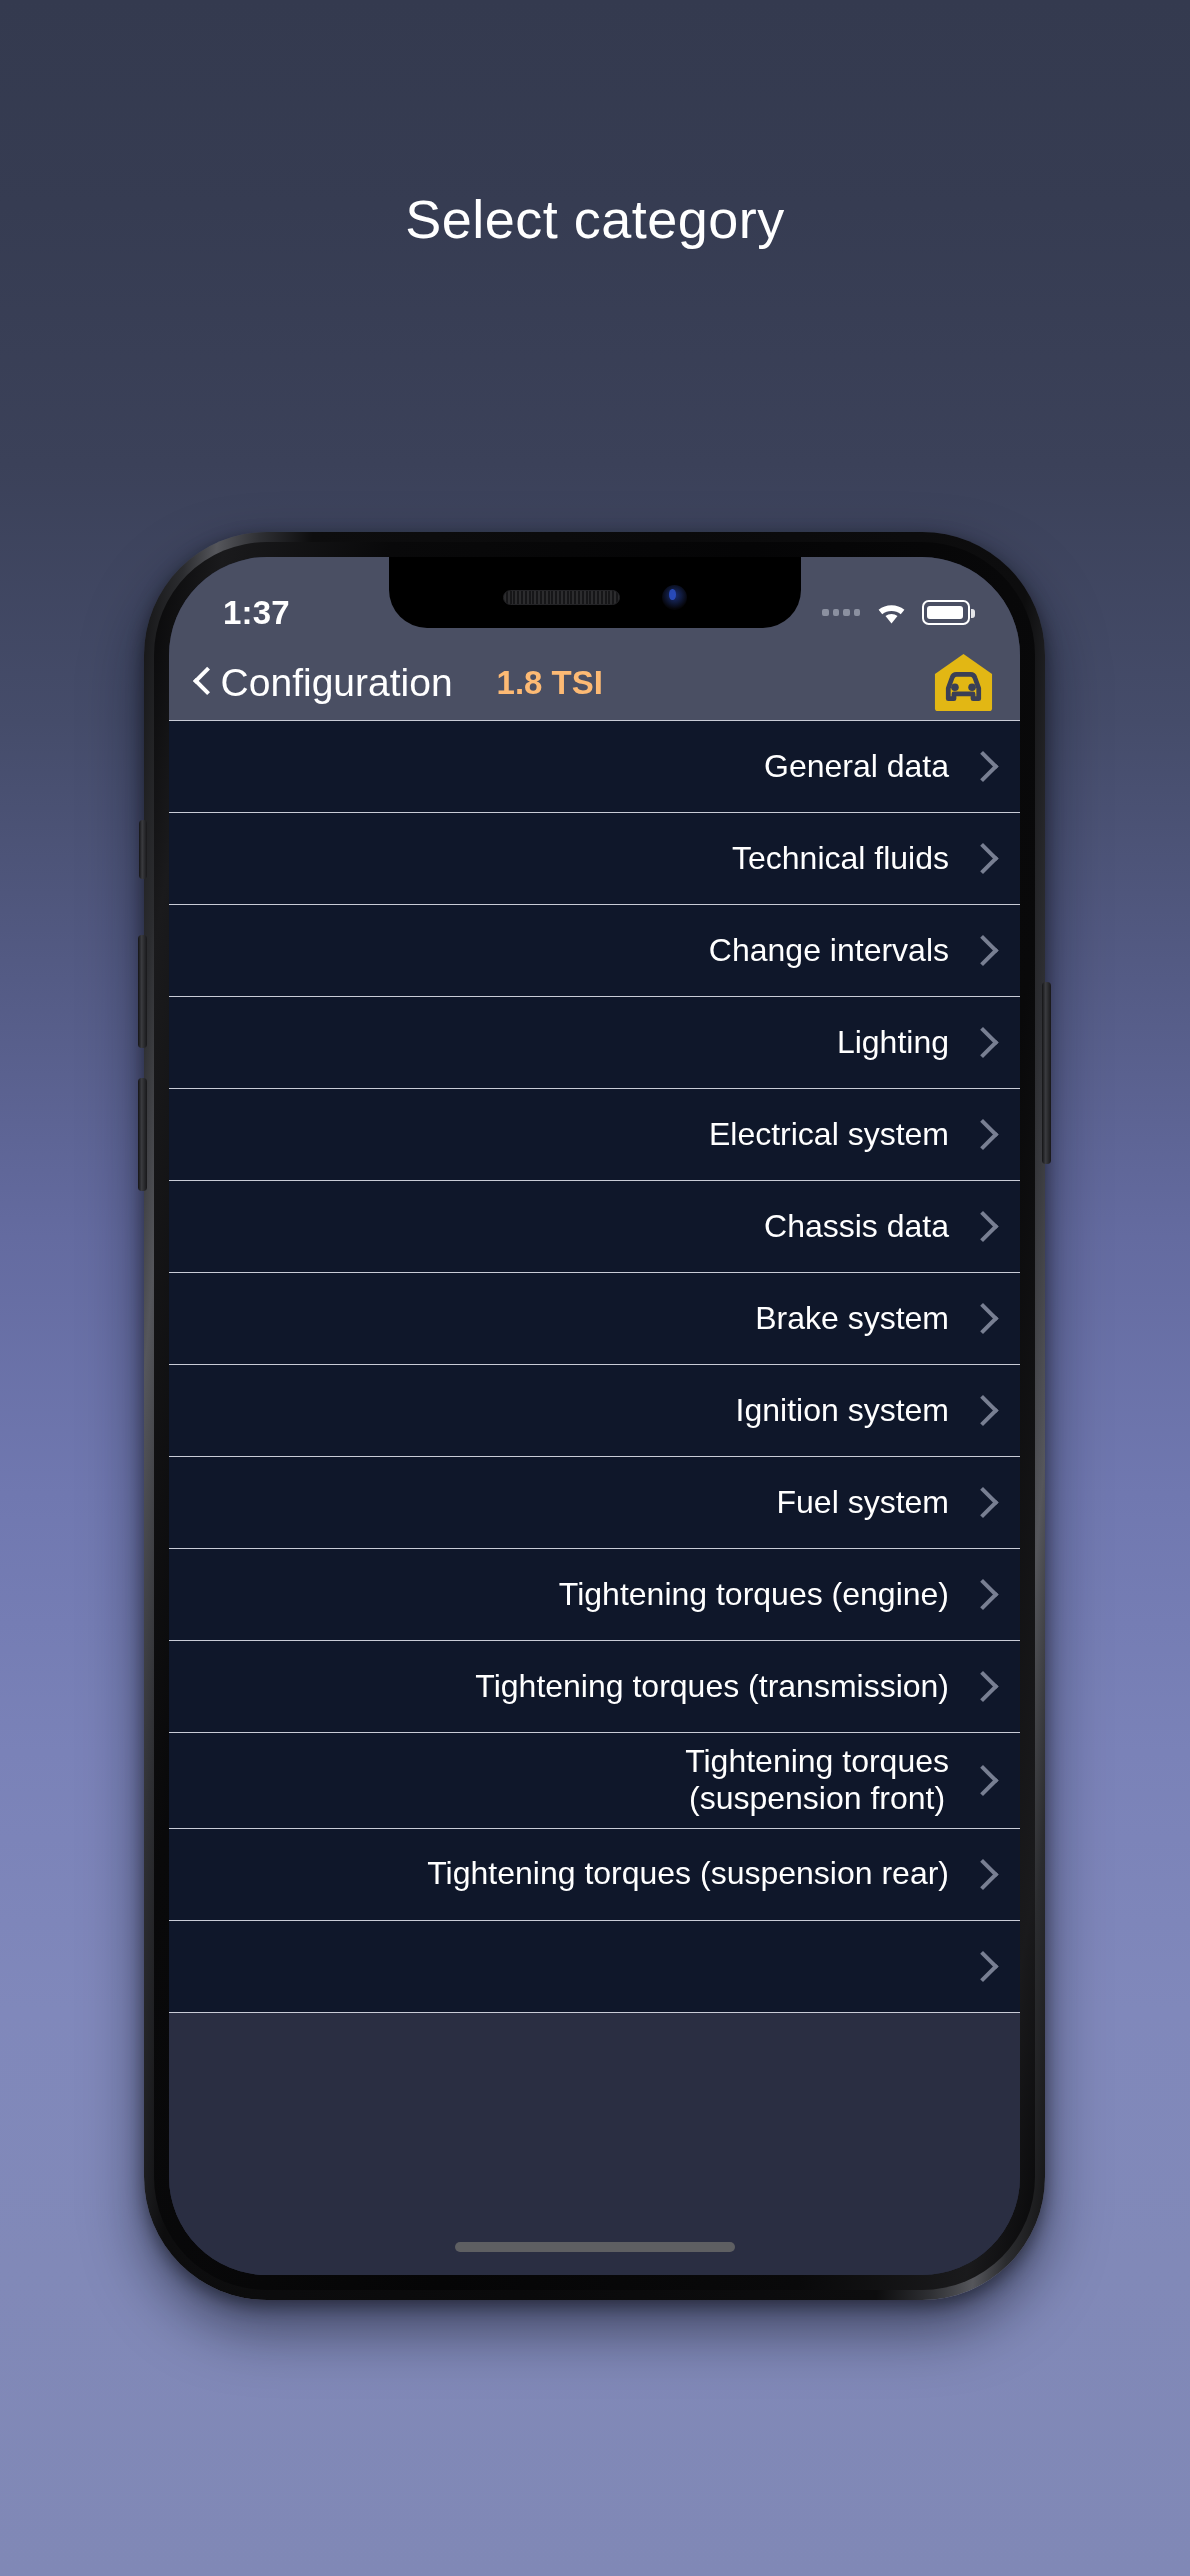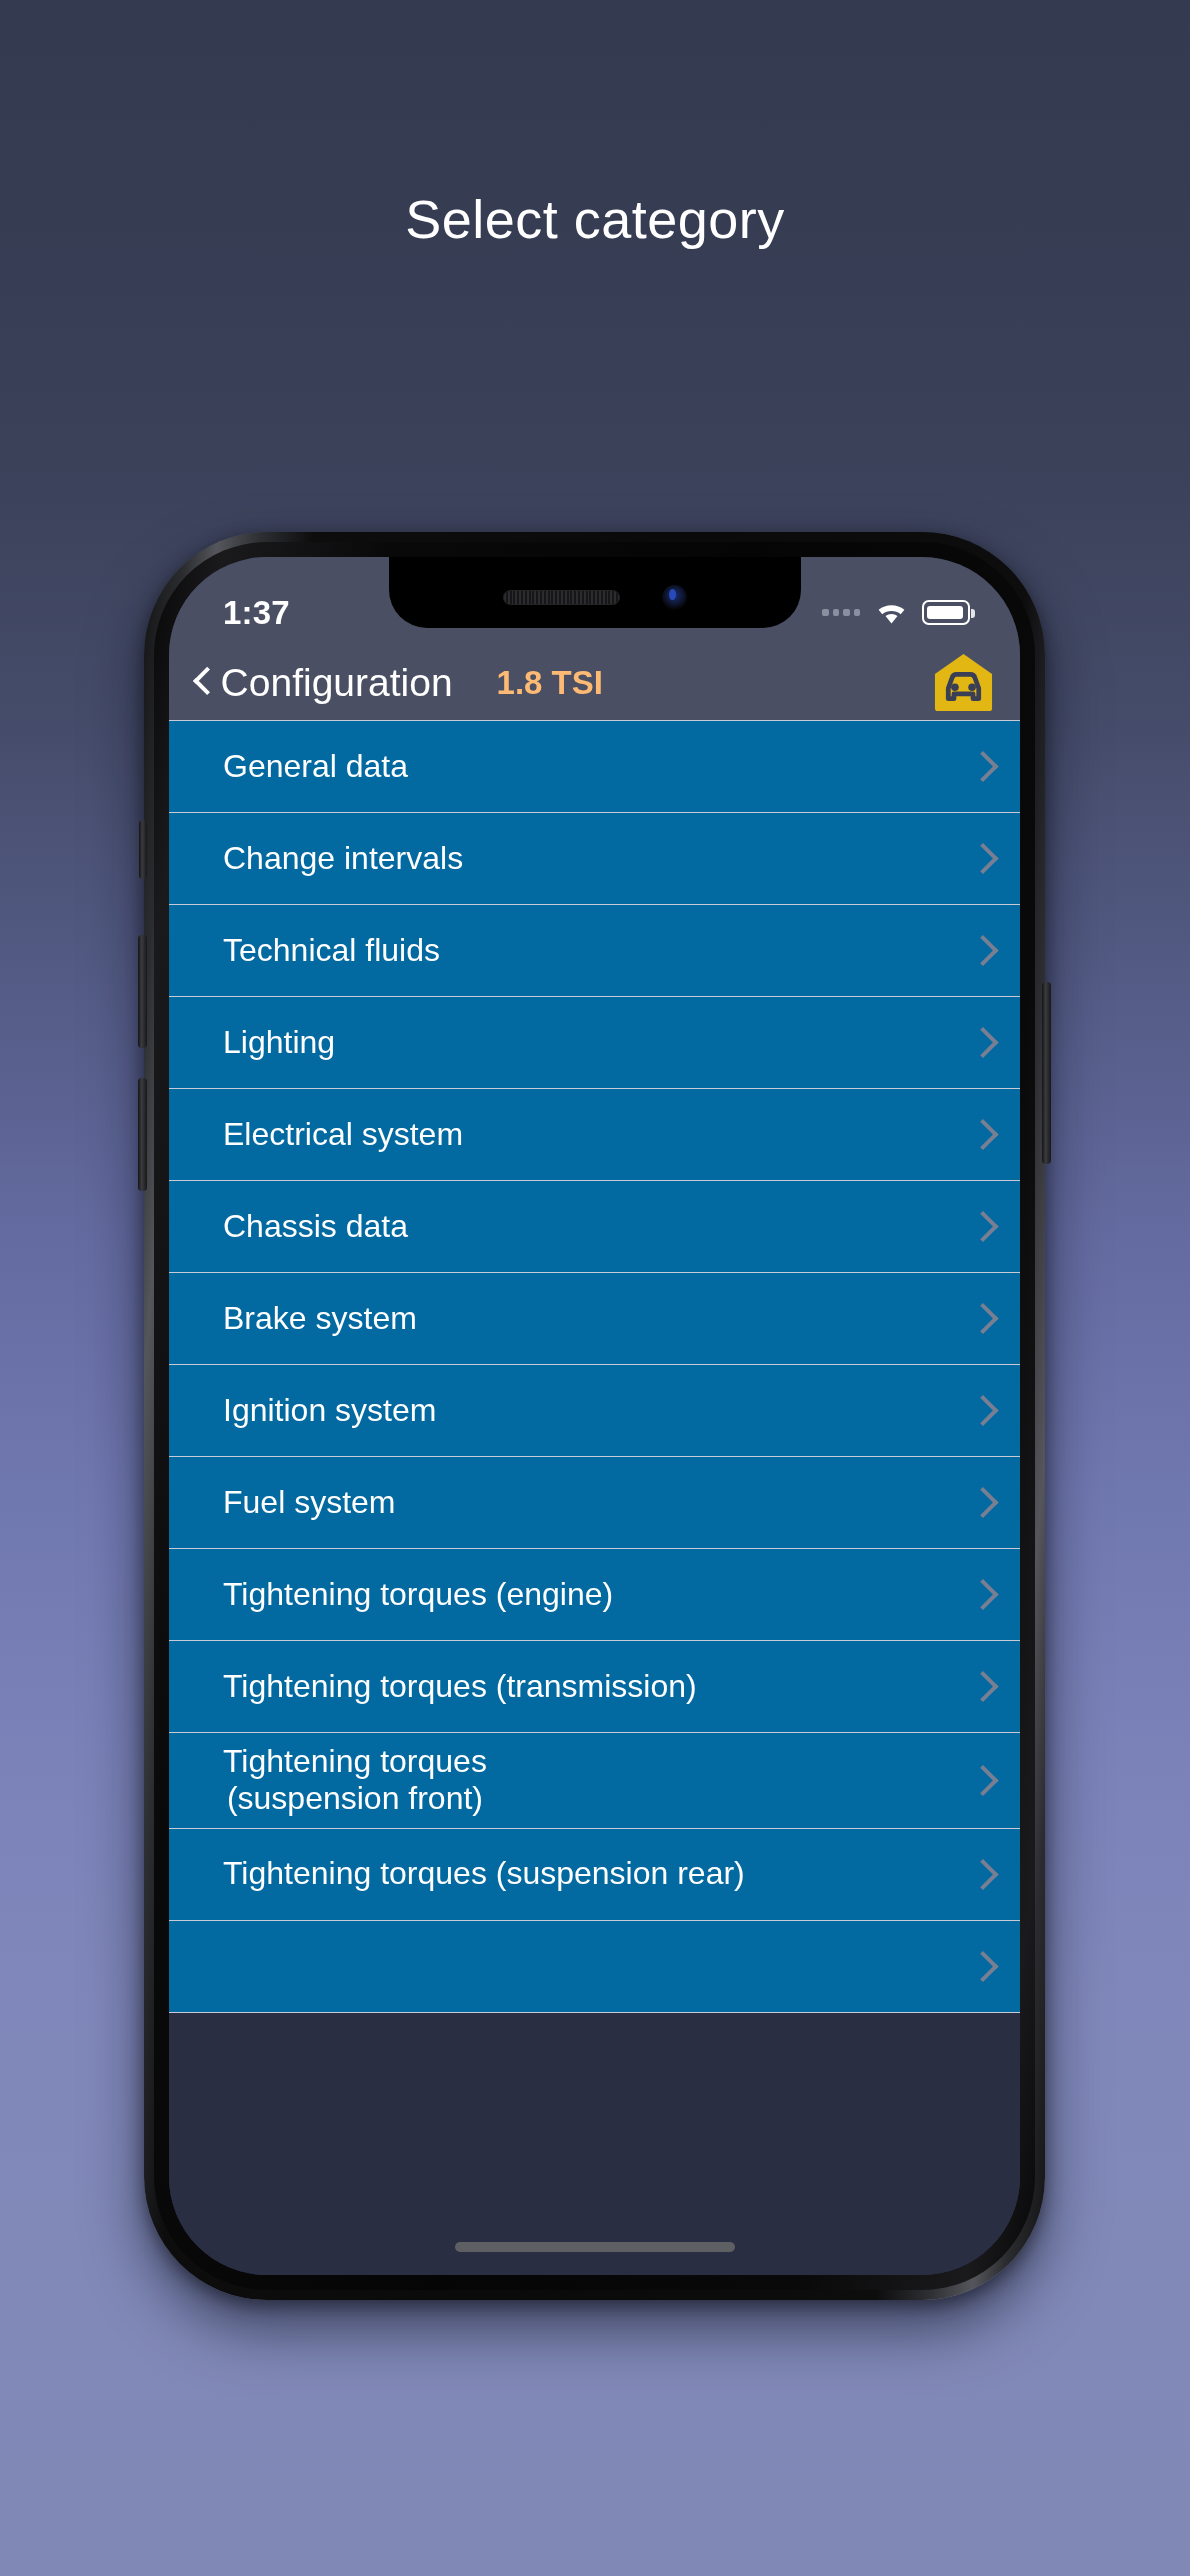--- a/index.html
+++ b/index.html
@@ -148,23 +148,23 @@
     background:#2a2e42;
     z-index:10;
   }
   .list{
     background:#2a2e42;
     border-top:1.9px solid #c9ccd6;
   }
   .row{
     position:relative;
     min-height:92px;
-    display:flex; align-items:center; justify-content:flex-start;
+    display:flex; align-items:center; justify-content:flex-end;
     border-bottom:1.9px solid #c9ccd6;
-    background:#0369a1;
+    background:#0f172a;
     padding:9.6px 71px 9.6px 54px;
   }
   .row-label{
     color:#ffffff;
     font-size:32px;
     font-weight:400;
     text-align:center;
     line-height:1.18;
     white-space:pre-line;
   }
@@ -247,26 +247,26 @@
 
     <div class="listwrap">
       <div class="list">
 
         <div class="row">
           <div class="row-label">General data</div>
           <span class="chev"></span>
         </div>
 
         <div class="row">
+          <div class="row-label">Technical fluids</div>
+          <span class="chev"></span>
+        </div>
+
+        <div class="row">
           <div class="row-label">Change intervals</div>
-          <span class="chev"></span>
-        </div>
-
-        <div class="row">
-          <div class="row-label">Technical fluids</div>
           <span class="chev"></span>
         </div>
 
         <div class="row">
           <div class="row-label">Lighting</div>
           <span class="chev"></span>
         </div>
 
         <div class="row">
           <div class="row-label">Electrical system</div>

